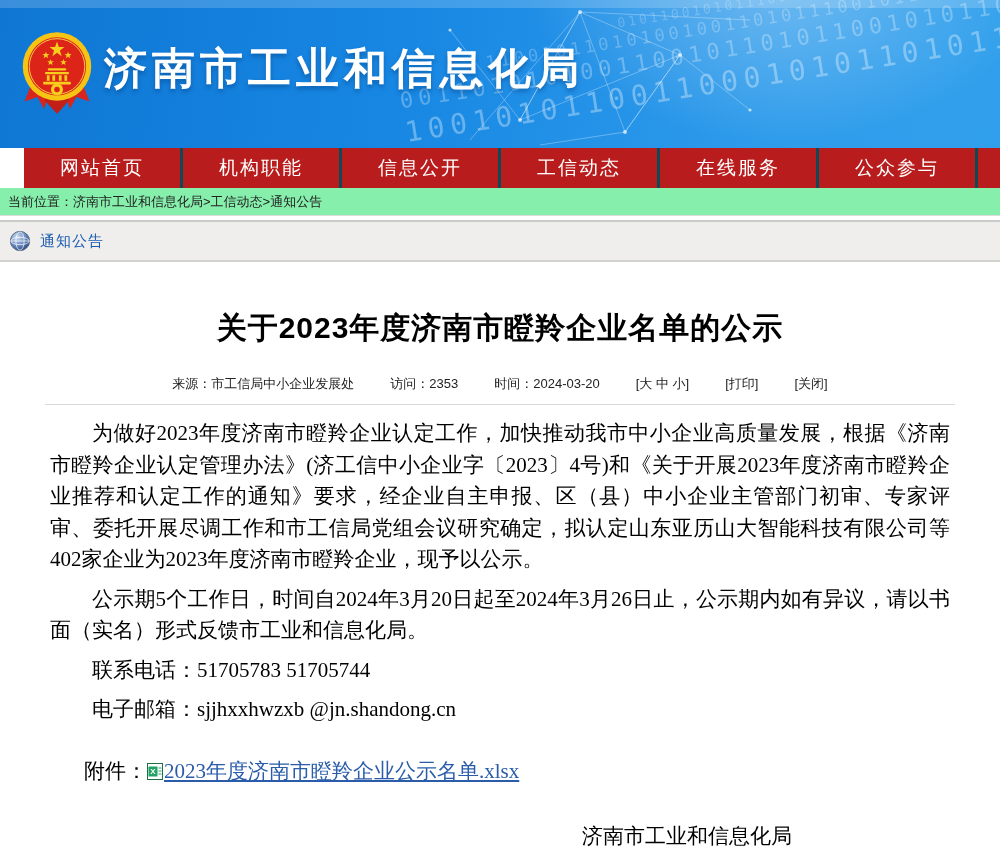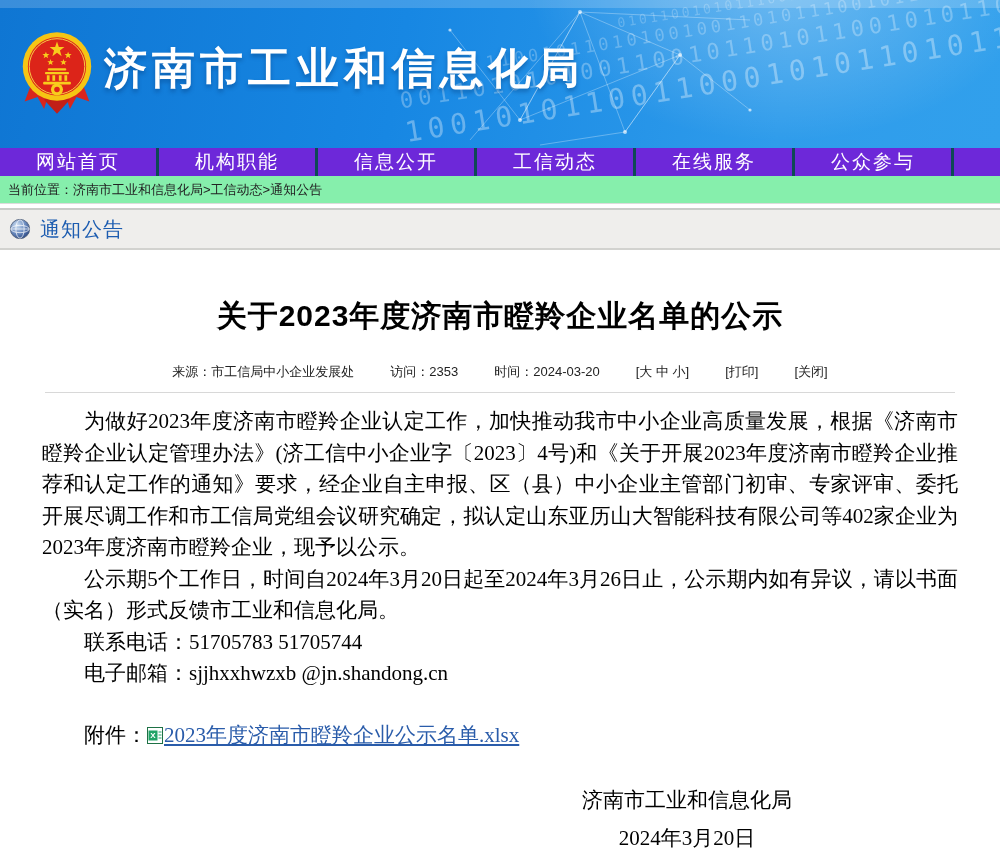--- a/index.html
+++ b/index.html
@@ -40,21 +40,21 @@
   }
   .binary div { overflow:hidden; }
   .b0{font-size:10px; letter-spacing:2px; opacity:.55;}
   .b1{font-size:13px; letter-spacing:3px; opacity:.65;}
   .b2{font-size:17px; letter-spacing:4px; opacity:.75;}
   .b3{font-size:22px; letter-spacing:5px; opacity:.85;}
   .b4{font-size:28px; letter-spacing:6px;}
   .mesh { position:absolute; left:430px; top:0; pointer-events:none; }
 
   
-  .nav { height:28px; background:#6d28d9; display:flex; }
+  .nav { height:40px; background:#b91c1c; display:flex;margin-left:24px; }
   .nav-item {
     width:159px; border-right:3px solid #0e4955;
     display:flex; align-items:center; justify-content:center;
     color:#ffffff; font-size:19px; letter-spacing:2px; cursor:pointer;
   }
   .nav-fill { flex:1; }
 
   
   .breadcrumb {
     height:28px; background:#86efac; border-bottom:1px solid #dcdcdc;
@@ -63,41 +63,41 @@
   }
   .breadcrumb .path { cursor:pointer; }
 
   
   .notice-bar {
     margin-top:4px; height:42px; background:#efeeec;
     border-top:2px solid #c9ccc9; border-bottom:2px solid #d2d2cf;
     display:flex; align-items:center; padding-left:9px;
   }
   .notice-bar .globe { width:22px; height:22px; }
-  .notice-title { color:#1c5cb0; font-size:20px; margin-left:9px; letter-spacing:1px; }
+  .notice-title { color:#1c5cb0; font-size:15px; margin-left:9px; letter-spacing:1px; }
 
   
   .article-title {
     margin:46px 0 0; text-align:center;
     font-size:30px; font-weight:bold; color:#000000; letter-spacing:1px;
   }
   .meta {
     margin-top:26px; display:flex; justify-content:center; gap:36px;
     font-size:13px; color:#222222; white-space:nowrap;
   }
   .meta .ctl { cursor:pointer; }
   .divider { border-bottom:1px solid #d8d8d8; margin:11px 45px 0; }
 
   .body {
     margin:13px 42px 0;
     font-family:"Liberation Serif", serif;
     font-size:21px; line-height:31.5px; color:#000000;
     text-align:justify;
   }
-  .body p { margin:0; text-indent:2em; }
+  .body p { margin:8px; text-indent:2em; }
   .attach-row { margin-top:30px; text-indent:2em; text-align:left; }
   .xls-icon { width:16px; height:17px; vertical-align:-2px; margin-right:1px; }
   .attach-link { color:#2a5caa; text-decoration:underline; cursor:pointer; }
 
   .signature { margin:30px 0 0 290px; width:710px; text-align:center;
     font-family:"Liberation Serif", serif; font-size:21px; line-height:38px; color:#000; }
 </style>
 </head>
 <body>
 

